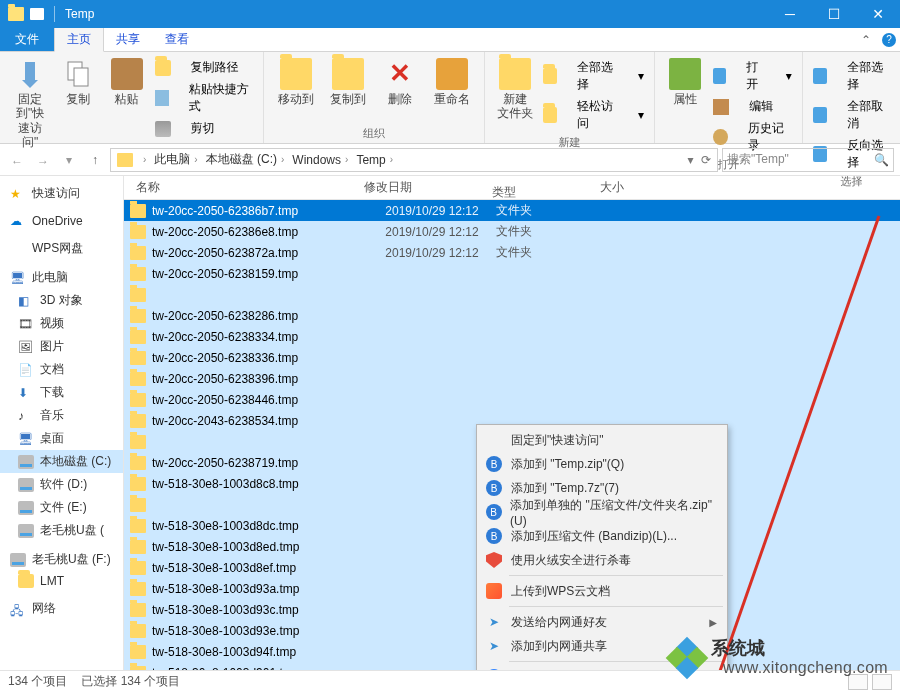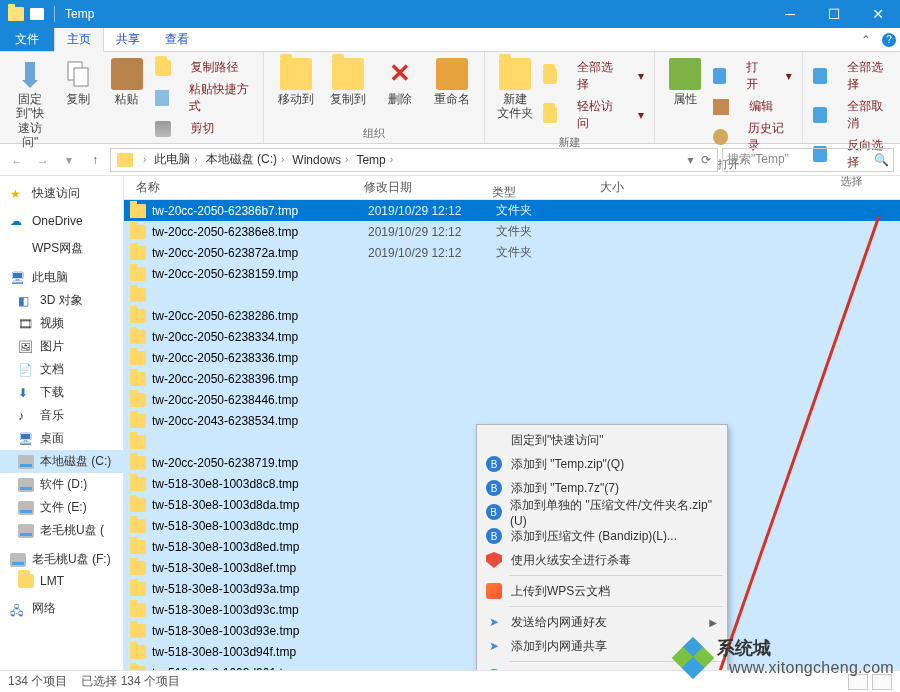--- a/index.html
+++ b/index.html
@@ -21,21 +21,21 @@
 .tabbar .caret { margin-left:auto; width:24px; display:flex; align-items:center; justify-content:center; color:#666; }
 .tabbar .help { width:22px; display:flex; align-items:center; justify-content:center; }
 .tabbar .help span{ width:14px;height:14px;border-radius:50%;background:#1a86d8;color:#fff;display:flex;align-items:center;justify-content:center;font-size:10px;}
 
 .ribbon { height: 92px; background:#f5f5f5; border-bottom:1px solid #d4d4d4; display:flex; }
 .rgroup { display:flex; flex-direction:column; padding:4px 8px 2px; border-right:1px solid #e0e0e0; }
 .rgroup .body { display:flex; flex:1; gap:4px; align-items:flex-start; }
 .rgroup .label { text-align:center; color:#6a6a6a; font-size:11px; padding-top:2px; }
 .bigbtn { display:flex; flex-direction:column; align-items:center; justify-content:flex-start; width:48px; padding:2px; color:#444; text-align:center; line-height:1.2; }
 .bigbtn .ic { width:32px; height:32px; margin-bottom:2px; position:relative; }
-.smallrow { display:flex; align-items:center; gap:20px; color:#7f1d1d; padding:1px 2px; }
+.smallrow { display:flex; align-items:center; gap:20px; color:#000000; padding:1px 2px; }
 .smallrow .ic { width:16px; height:16px; }
 .folder-sh { background:#ffd867; border-radius:2px; position:relative; }
 .folder-sh::before{content:"";position:absolute;top:-4px;left:0;width:12px;height:4px;background:#ffd867;border-radius:2px 2px 0 0;}
 .clipboard-sh{background:#b7834a;border-radius:3px;}
 .scissors-sh{background:linear-gradient(#999,#bbb);border-radius:2px;}
 .xred{color:#d93025;font-size:26px;font-weight:bold;display:flex;align-items:center;justify-content:center;}
 .check-green{background:#7cb342;border-radius:2px;}
 .blue-sq{background:#4ba3e3;border-radius:2px;}
 
 .navbar { height:32px; border-bottom:1px solid #e3e3e3; display:flex; align-items:center; padding:0 6px; gap:4px; }
@@ -66,38 +66,38 @@
 .col.name{width:228px;}
 .col.date{width:128px;}
 .col.type{width:108px;margin-top:10px;}
 .col.size{width:80px;}
 .rows{position:absolute;top:24px;left:0;right:0;bottom:0;overflow:hidden;}
 .row{display:flex;align-items:center;height:21px;padding-left:6px;background:#cce8ff;}
 .row.top{background:#0078d4;color:#fff;}
 .row .fic{width:16px;height:14px;background:#ffd867;border-radius:1px;margin-right:6px;position:relative;}
 .row .fic::before{content:"";position:absolute;top:-3px;left:0;width:7px;height:3px;background:#ffd867;}
 .row .nm{width:216px;white-space:nowrap;overflow:hidden;}
-.row .dt{width:128px;color:#555;}
+.row .dt{width:128px;color:#555;text-align:center;}
 .row.top .dt{color:#e8f1fb;}
 .row .tp{width:108px;color:#555;}
 .row.top .tp{color:#e8f1fb;}
 
 .ctxmenu{position:absolute;left:352px;top:248px;width:252px;background:#f2f2f2;border:1px solid #b5b5b5;box-shadow:2px 3px 6px rgba(0,0,0,.25);padding:3px 2px;z-index:5;}
 .ctxitem{display:flex;align-items:center;height:24px;padding:0 8px 0 6px;color:#333;gap:8px;}
 .ctxitem .cic{width:18px;height:18px;display:flex;align-items:center;justify-content:center;}
 .ctxitem .arrow{margin-left:auto;color:#666;font-size:10px;}
 .ctxsep{height:1px;background:#d6d6d6;margin:3px 2px 3px 30px;}
 
 .arrow-annot{position:absolute;z-index:7;pointer-events:none;}
 
 .statusbar{position:absolute;left:0;right:0;bottom:0;height:22px;border-top:1px solid #e3e3e3;background:#fff;display:flex;align-items:center;padding:0 8px;color:#555;gap:14px;}
 .statusbar .vbtns{margin-left:auto;display:flex;gap:4px;}
 .vbtn{width:20px;height:16px;border:1px solid #c9c9c9;background:#fafafa;}
 
-.watermark{position:absolute;right:6px;bottom:14px;display:flex;align-items:center;gap:4px;z-index:10;}
+.watermark{position:absolute;right:12px;bottom:14px;display:flex;align-items:center;gap:4px;z-index:10;}
 .wm-diamond{width:40px;height:40px;position:relative;}
 .wm-diamond span{position:absolute;width:16px;height:16px;background:#3aa0e0;transform:rotate(45deg);}
 .wm-diamond span.g{background:#7cc242;}
 .wm-text{display:flex;flex-direction:column;line-height:1.1;}
 .wm-text .t1{font-size:18px;font-weight:bold;color:#333;}
 .wm-text .t2{font-size:16px;color:#555;letter-spacing:.3px;margin-left:12px;}
 
 .bz-ico{width:16px;height:16px;border-radius:50%;background:#2e7bd6;display:flex;align-items:center;justify-content:center;color:#fff;font-size:10px;}
 .wps-ico{width:16px;height:16px;border-radius:3px;background:linear-gradient(135deg,#ff7b3a,#ff5330);} 
 .baidu-ico{width:16px;height:16px;border-radius:50%;background:#3385ff;}
@@ -422,21 +422,20 @@
         <div class="row">
           <div class="fic"></div>
           <div class="nm">tw-20cc-2050-6238719.tmp</div>
         </div>
         <div class="row">
           <div class="fic"></div>
           <div class="nm">tw-518-30e8-1003d8c8.tmp</div>
         </div>
         <div class="row">
           <div class="fic"></div>
-          <div class="nm">tw-518-30e8-1003d8da.tmp</div>
         </div>
         <div class="row">
           <div class="fic"></div>
           <div class="nm">tw-518-30e8-1003d8dc.tmp</div>
         </div>
         <div class="row">
           <div class="fic"></div>
           <div class="nm">tw-518-30e8-1003d8ed.tmp</div>
         </div>
         <div class="row">

